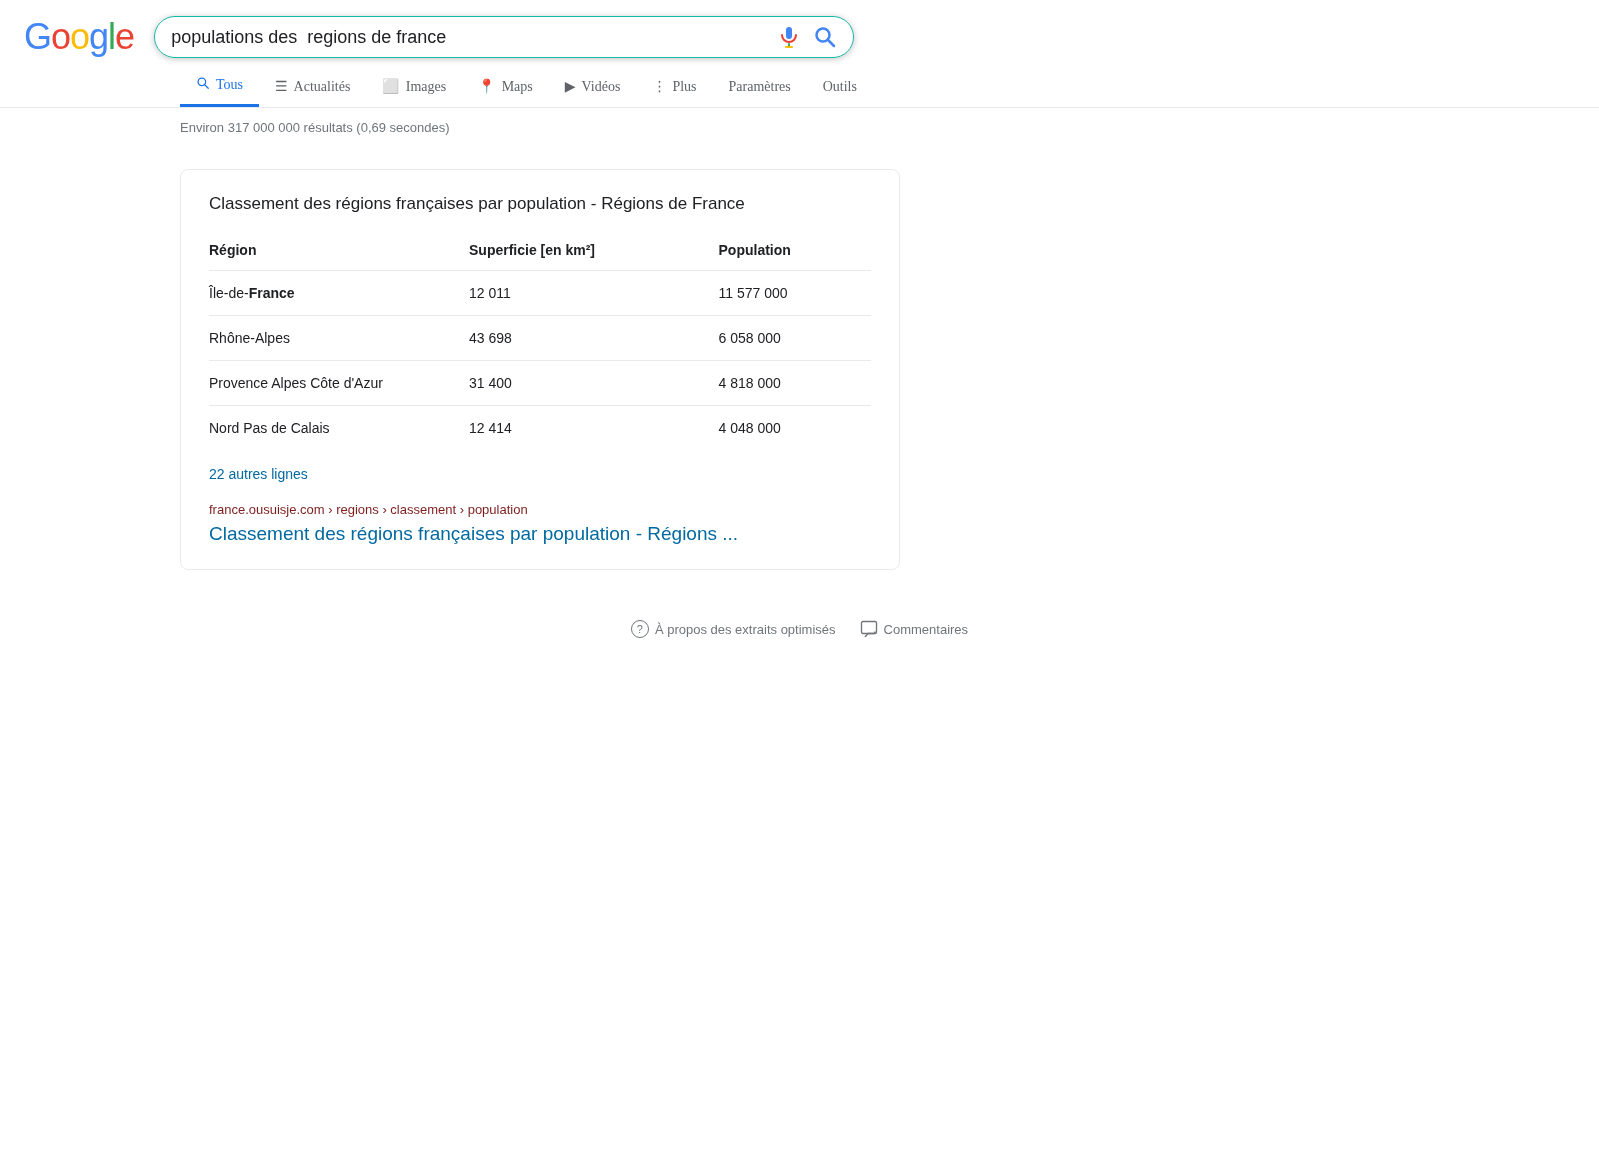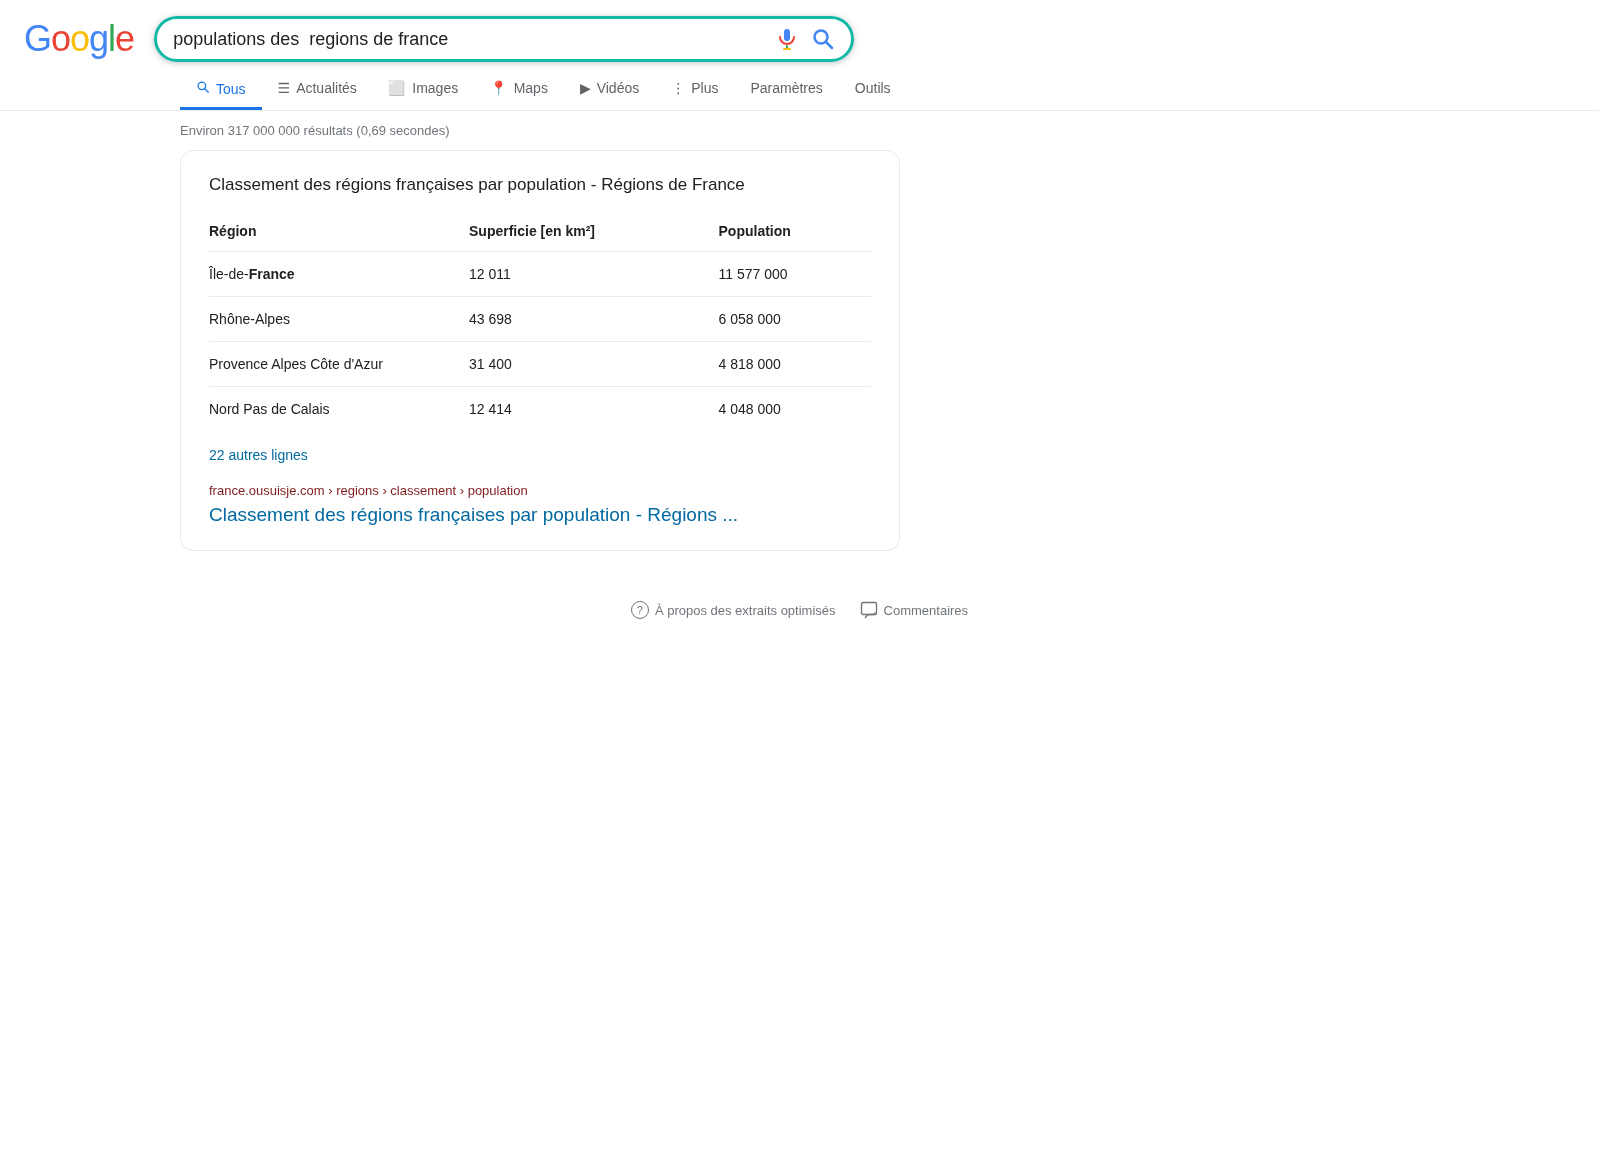--- a/index.html
+++ b/index.html
@@ -33,21 +33,21 @@
     .logo-o2 { color: #FBBC05; }
     .logo-g2 { color: #4285F4; }
     .logo-l { color: #34A853; }
     .logo-e { color: #EA4335; }
 
     .search-bar-wrapper {
       flex: 1;
       max-width: 700px;
       display: flex;
       align-items: center;
-      border: 3px solid #14b8a6;
+      border: 1px solid #14b8a6;
       border-radius: 24px;
       padding: 8px 16px;
       box-shadow: 0 1px 6px rgba(32,33,36,.28);
       gap: 9px;
     }
 
     .search-input {
       flex: 1;
       border: none;
       outline: none;
@@ -79,24 +79,25 @@
       display: flex;
       align-items: center;
       justify-content: center;
       cursor: pointer;
       color: #4285F4;
     }
 
     
     .nav-tabs {
       display: flex;
-      align-items: flex-start;
+      align-items: center;
       padding: 8px 0 0 180px;
       border-bottom: 1px solid #e8eaed;
       gap: 0;
+      font-family: Liberation Serif, serif;
     }
 
     .nav-tab {
       display: flex;
       align-items: center;
       gap: 6px;
       padding: 10px 16px;
       font-size: 14px;
       color: #5f6368;
       cursor: pointer;
@@ -123,24 +124,25 @@
 
     
     .main-content {
       padding: 0 0 0 180px;
       max-width: 900px;
     }
 
     
     .snippet-card {
       border: 1px solid #e8eaed;
-      border-radius: 13px;
+      border-radius: 8px;
       padding: 24px 28px;
       max-width: 720px;
       margin-bottom: 20px;
+      margin-top: 22px;
     }
 
     .snippet-title {
       font-size: 17px;
       font-weight: normal;
       color: #202124;
       margin-bottom: 20px;
     }
 
     

